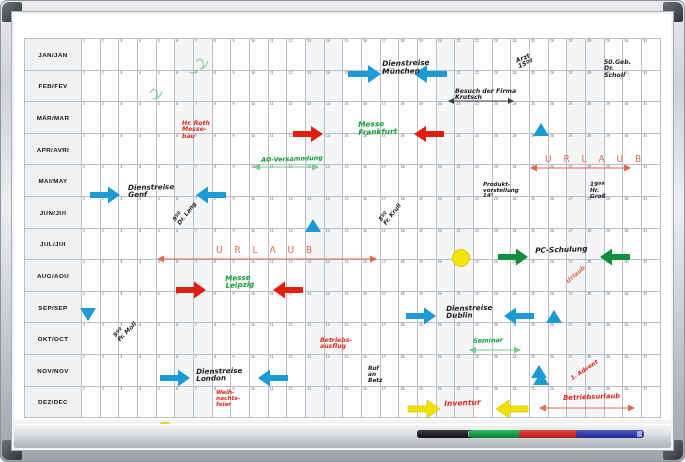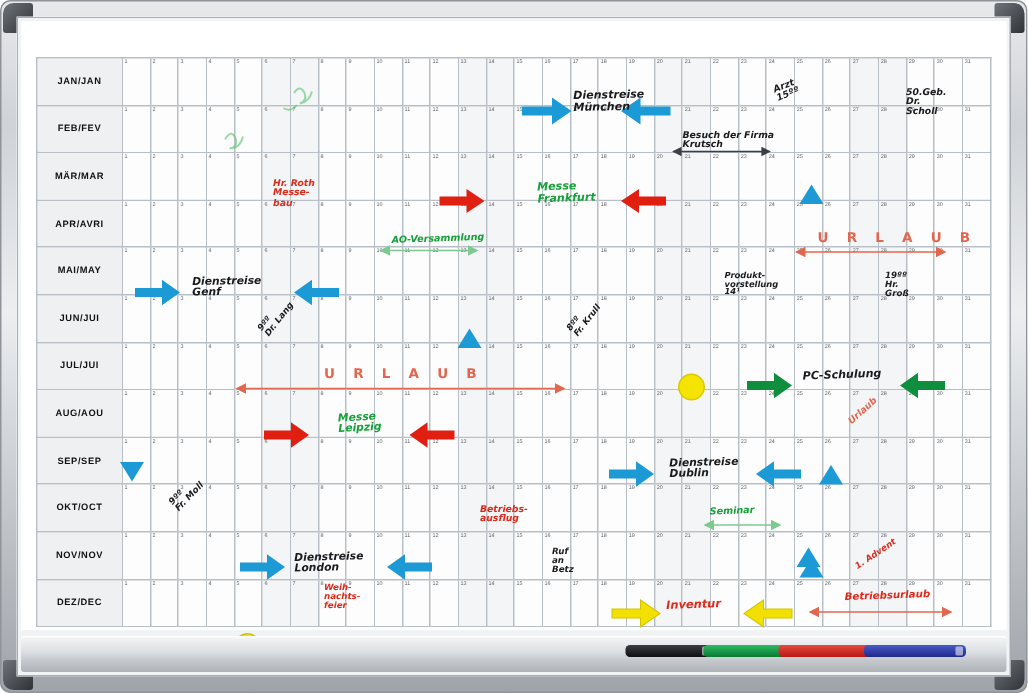--- a/index.html
+++ b/index.html
@@ -36,21 +36,21 @@
   
   .ov{position:absolute;left:0;top:0;width:685px;height:462px;pointer-events:none;}
 
   .hw{position:absolute;font-family:"DejaVu Sans",sans-serif;font-style:italic;font-weight:bold;
     line-height:1.02;white-space:pre;transform-origin:left top;}
   .blk{color:#1b1b1f;}
   .red{color:#dd2b1c;}
   .grn{color:#17a03a;}
   .sal{color:#e2674f;}
 
-  .urlaub{position:absolute;color:#e2674f;font-family:"DejaVu Sans",sans-serif;font-weight:bold;
+  .urlaub{position:absolute;color:#e2674f;font-family:"DejaVu Sans",sans-serif;font-weight:normal;
     letter-spacing:4.5px;font-size:9px;}
 
   .tri{position:absolute;width:0;height:0;border-left:8px solid transparent;border-right:8px solid transparent;
     border-bottom:13px solid #1b9ad6;}
   .tri-d{position:absolute;width:0;height:0;border-left:8px solid transparent;border-right:8px solid transparent;
     border-top:13px solid #1b9ad6;}
   .circ{position:absolute;width:16px;height:16px;border-radius:50%;background:#f5e400;border:1px solid #d9c900;}
 
   
   .legend{position:absolute;left:26px;top:420px;width:300px;height:22px;display:flex;align-items:center;gap:7px;}

